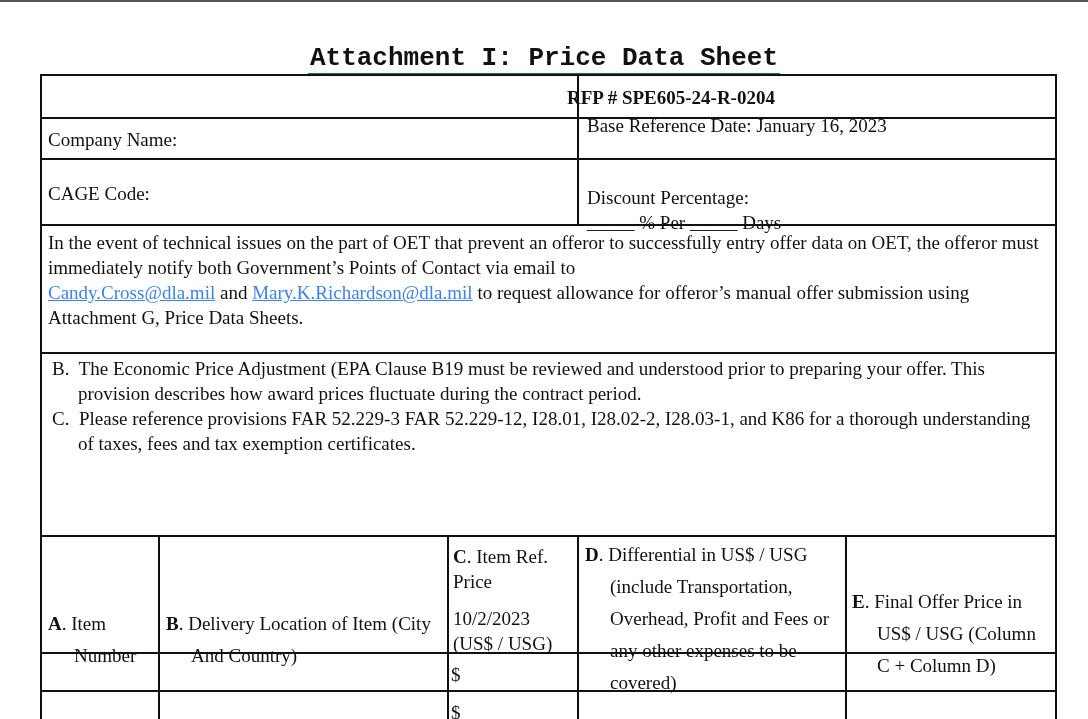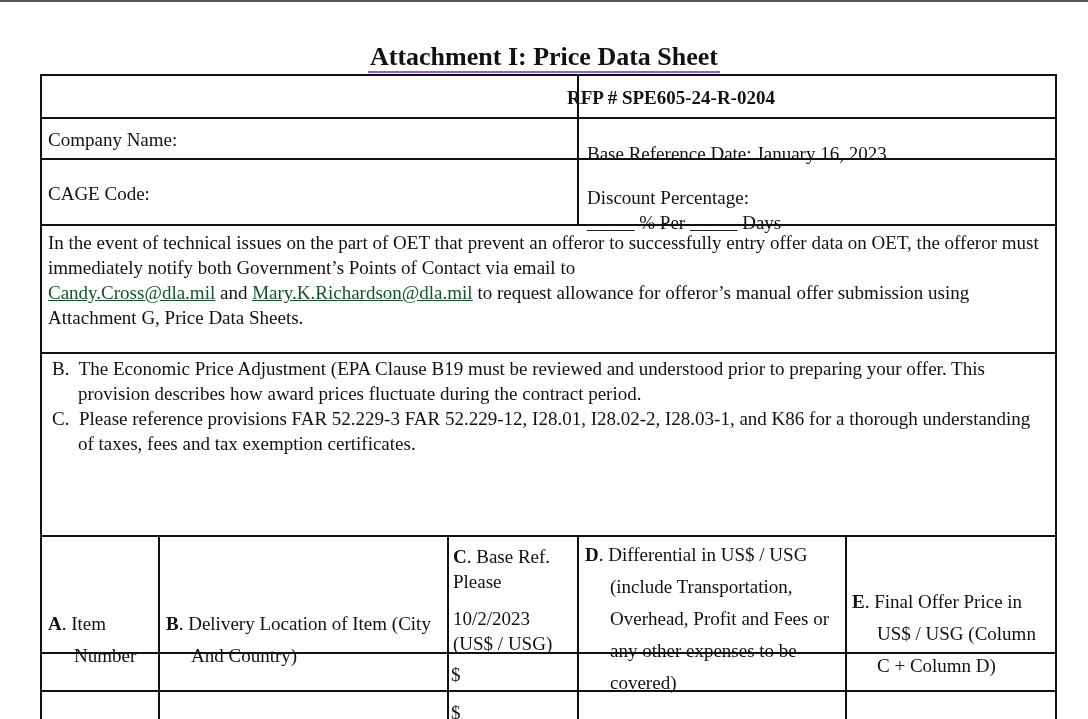--- a/index.html
+++ b/index.html
@@ -8,32 +8,32 @@
     background: #ffffff;
     font-family: "Liberation Serif", "DejaVu Serif", serif;
     color: #111;
     position: relative;
   }
   .topline { position: absolute; left: 0; top: 0; width: 1088px; height: 2px; background: #555; }
   .title {
     position: absolute; top: 42px; left: 0; width: 1088px; text-align: center;
     font-size: 26px; font-weight: bold; line-height: 30px;
   }
-  .title span { border-bottom: 2px solid #8b5cf6; padding: 0 2px; }
+  .title span { border-bottom: 2px solid #15803d; padding: 0 2px; font-family: Liberation Mono, monospace; }
   .sheet {
     position: absolute; left: 40px; top: 74px; width: 1017px; height: 660px;
     border: 2px solid #111; border-bottom: none; box-sizing: border-box;
   }
   .cell {
     position: absolute; box-sizing: border-box; font-size: 19px; line-height: 25px;
   }
   .hline { position: absolute; left: 0; height: 2px; background: #111; width: 1013px; }
   .vline { position: absolute; width: 2px; background: #111; }
   .bold { font-weight: bold; }
-  a.mail { color: #14532d; text-decoration: underline; }
+  a.mail { color: #3b82f6; text-decoration: underline; }
   .list-item { padding-left: 28px; text-indent: -26px; }
   .hdr { font-size: 19px; line-height: 32px; }
   .hdr .ind { padding-left: 25px; text-indent: -25px; }
 </style>
 </head>
 <body>
 
 <div class="topline"></div>
 
 <div class="title">
@@ -52,21 +52,21 @@
 
   <div class="vline" style="left:535px; top:0; height:150px"></div>
   <div class="vline" style="left:116px; top:459px; height:210px"></div>
   <div class="vline" style="left:405px; top:459px; height:210px"></div>
   <div class="vline" style="left:535px; top:459px; height:210px"></div>
   <div class="vline" style="left:803px; top:459px; height:210px"></div>
 
   <div class="cell bold" style="left:525px; top:9px; width:460px">RFP # SPE605-24-R-0204</div>
 
   <div class="cell" style="left:6px; top:51px; width:525px">Company Name:</div>
-  <div class="cell" style="left:545px; top:65px; width:460px">Base Reference Date: January 16, 2023</div>
+  <div class="cell" style="left:545px; top:37px; width:460px">Base Reference Date: January 16, 2023</div>
 
   <div class="cell" style="left:6px; top:105px; width:525px">CAGE Code:</div>
   <div class="cell" style="left:545px; top:109px; width:460px">
     <div>Discount Percentage:</div>
     <div>_____ % Per _____ Days</div>
   </div>
 
   <div class="cell" style="left:6px; top:154px; width:1003px; line-height:25px">
     <span>In the event of technical issues on the part of OET that prevent an offeror to successfully entry offer data on OET, the offeror must immediately notify both Government’s Points of Contact via email to</span><br>
     <a class="mail" href="#">Candy.Cross@dla.mil</a><span> and </span><a class="mail" href="#">Mary.K.Richardson@dla.mil</a><span> to request allowance for offeror’s manual offer submission using Attachment G, Price Data Sheets.</span>
@@ -83,21 +83,21 @@
     </div>
   </div>
 
   <div class="cell hdr" style="left:6px; top:532px; width:108px">
     <div class="ind" style="padding-left:26px; text-indent:-26px"><b>A</b><span>. Item Number</span></div>
   </div>
   <div class="cell hdr" style="left:124px; top:532px; width:278px">
     <div class="ind"><b>B</b><span>. Delivery Location of Item (City And Country)</span></div>
   </div>
   <div class="cell hdr" style="left:411px; top:468px; width:124px; line-height:25px">
-    <div><b>C</b><span>. Base Ref. Please</span></div>
+    <div><b>C</b><span>. Item Ref. Price</span></div>
     <div style="height:12px"></div>
     <div>10/2/2023</div>
     <div>(US$ / USG)</div>
   </div>
   <div class="cell hdr" style="left:543px; top:463px; width:256px">
     <div class="ind"><b>D</b><span>. Differential in US$ / USG (include Transportation, Overhead, Profit and Fees or any other expenses to be covered)</span></div>
   </div>
   <div class="cell hdr" style="left:810px; top:510px; width:200px">
     <div class="ind"><b>E</b><span>. Final Offer Price in US$ / USG (Column C + Column D)</span></div>
   </div>

